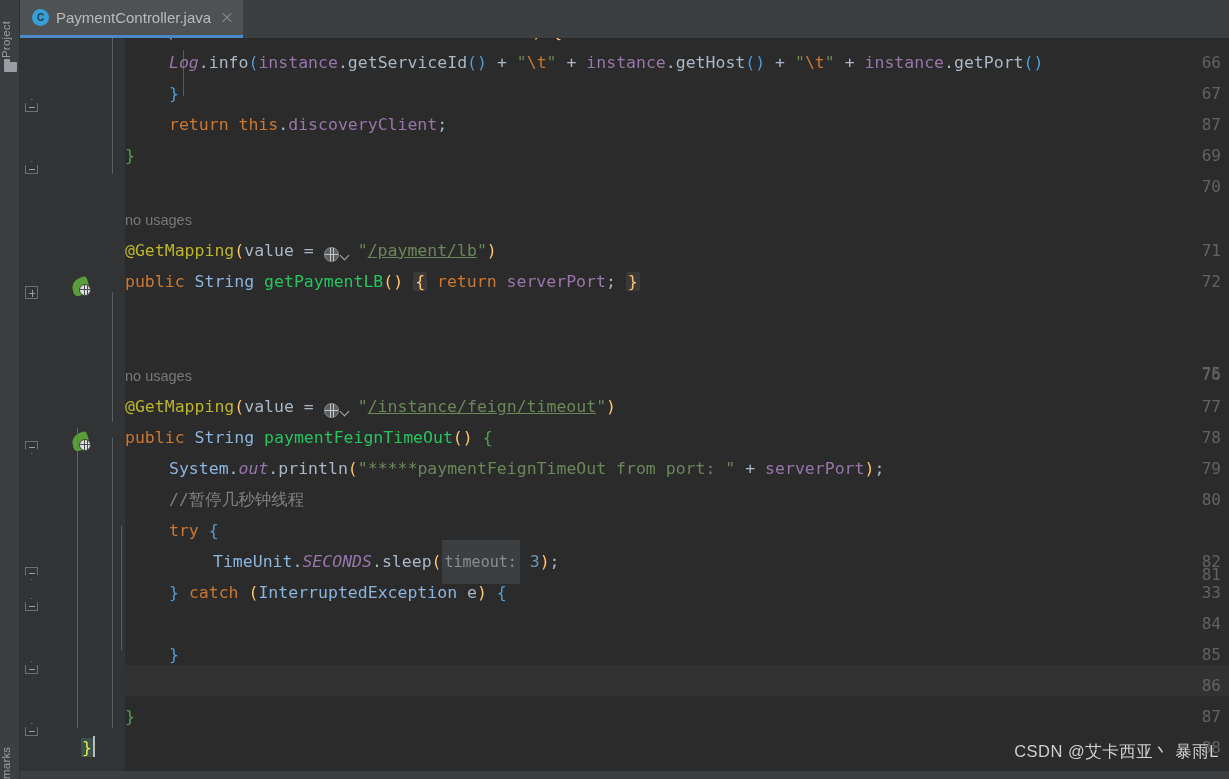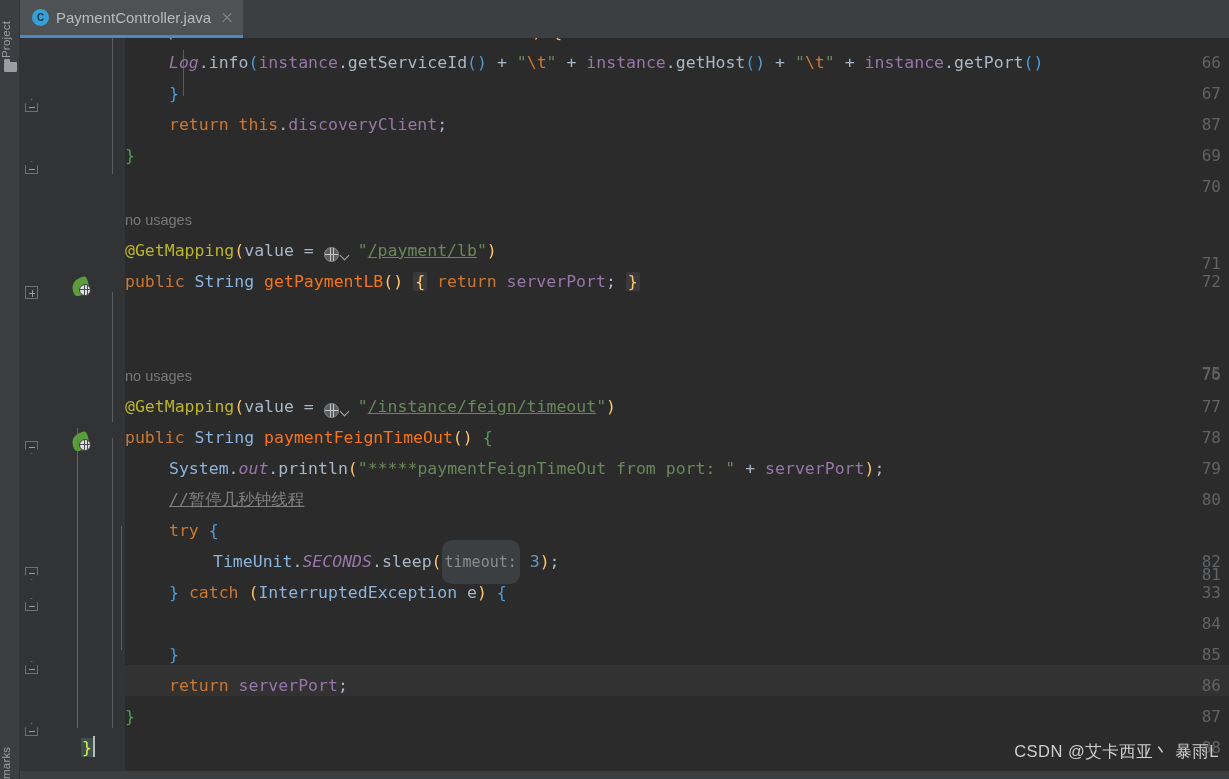--- a/index.html
+++ b/index.html
@@ -176,42 +176,42 @@
 
   
   .iguide { position: absolute; width: 1px; background: #4B6E8A; opacity: .8; }
   .iguide.green { background: #4E7F78; }
 
   
   .kw      { color: #CC7832; }
   .ident   { color: #A9B7C6; }
   .field   { color: #9876AA; }
   .stat    { color: #9876AA; font-style: italic; }      
-  .meth    { color: #f97316; margin-top: 19px; }
+  .meth    { color: #22c55e; margin-top: 19px; }
   .type    { color: #8BB4DE; }
   .str     { color: #6A8759; }
   .esc     { color: #CC7832; }
   .num     { color: #6897BB; }
   .anno    { color: #BBB529; }
-  .cmt     { color: #808080; text-decoration: underline; }
+  .cmt     { color: #808080; }
   .brace-y { color: #FFC66D; }
   .brace-b { color: #4E9CD6; }
   .brace-gr{ color: #509E50; }
   .paren-y { color: #FFC66D; }
   .paren-b { color: #4E9CD6; }
   .paren-g { color: #509E50; }
   .op      { color: #A9B7C6; }
   .usage   { color: #787878; font-size: 14.5px;
              font-family: "Liberation Sans", sans-serif; }
   .link    { color: #6A8759; text-decoration: underline; }
 
   
   .hint {
     background: #3C3F41; color: #8C8C8C;
-    border-radius: 10px; padding: 13px 3px;
+    border-radius: 0; padding: 13px 3px;
     font-size: 15px;
   }
   .braceboxed { background: #3A3A3A; padding: 0 2px; border-radius: 2px; }
   .matchbrace { background: #3B514D; color: #E8E84A; padding: 0 1px; }
 
   
   .urlico { display: inline-block; width: 34px; vertical-align: -3px; }
   .urlico .g {
     display: inline-block; width: 15px; height: 15px; border-radius: 50%;
     background: #5C5F61; border: 1px solid #8A8D8F;
@@ -286,21 +286,21 @@
     <div class="fold-line" style="top:0px;   height:136px;"></div>
     <div class="fold-line" style="top:254px; height:130px;"></div>
     <div class="fold-line" style="top:400px; height:290px;"></div>
 
     <div id="linenums">
         <div class="ln" style="top: 9px;">66</div>
         <div class="ln" style="top: 40px;">67</div>
         <div class="ln" style="top: 71px;">87</div>
         <div class="ln" style="top: 102px;">69</div>
         <div class="ln" style="top: 133px;">70</div>
-        <div class="ln" style="top: 210px;">71</div>
+        <div class="ln" style="top: 197px;">71</div>
         <div class="ln" style="top: 228px;">72</div>
         <div class="ln" style="top: 276px; margin-top: 44px;">75</div>
         <div class="ln" style="top: 321px;">76</div>
         <div class="ln" style="top: 353px;">77</div>
         <div class="ln" style="top: 384px;">78</div>
         <div class="ln" style="top: 415px;">79</div>
         <div class="ln" style="top: 446px;">80</div>
         <div class="ln" style="top: 477px; margin-top: 44px;">81</div>
         <div class="ln" style="top: 508px;">82</div>
         <div class="ln" style="top: 539px;">33</div>
@@ -399,21 +399,20 @@
 
       
       <div class="row" style="top:539px; left:44px;"><span class="brace-b">}</span><span class="op"> </span><span class="kw">catch</span><span class="op"> </span><span class="paren-y">(</span><span class="type">InterruptedException</span><span class="op"> </span><span class="ident">e</span><span class="paren-y">)</span><span class="op"> </span><span class="brace-b">{</span></div>
 
       
 
       
       <div class="row" style="top:601px; left:44px;"><span class="brace-b">}</span></div>
 
       
-      <div class="row" style="top:632px; left:44px;"><span class="kw">return</span><span class="op"> </span><span class="field">serverPort</span><span class="op">;</span></div>
 
       
       <div class="row" style="top:663px; left:0px;"><span class="brace-gr">}</span></div>
 
       
       <div class="row" style="top:694px; left:-44px;"><span class="matchbrace">}</span><span class="caret"></span></div>
 
     </div>
   </div>
 

